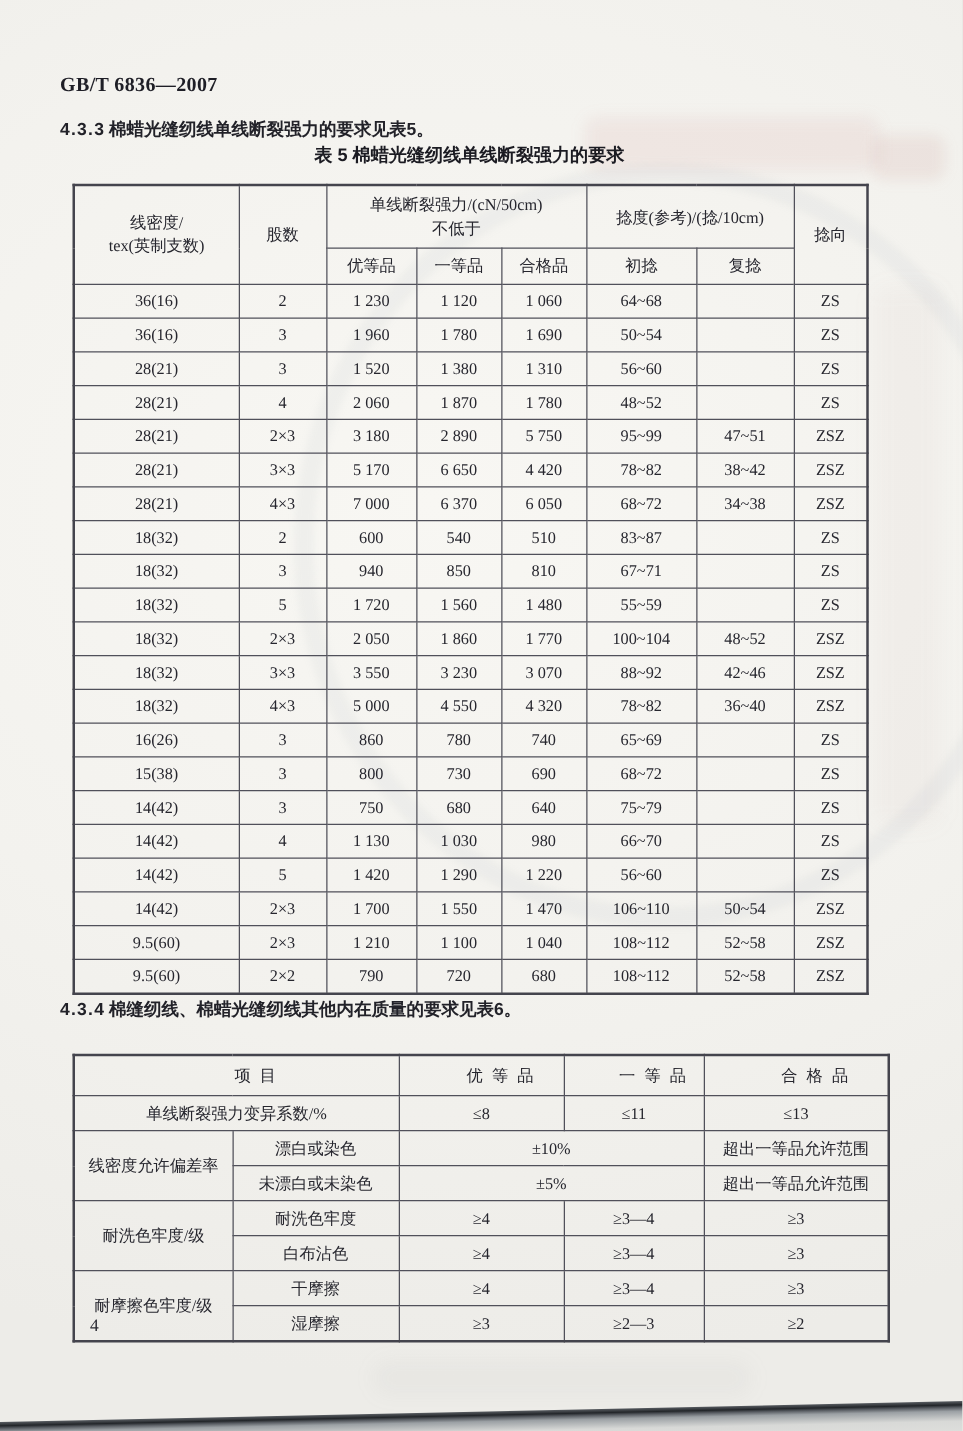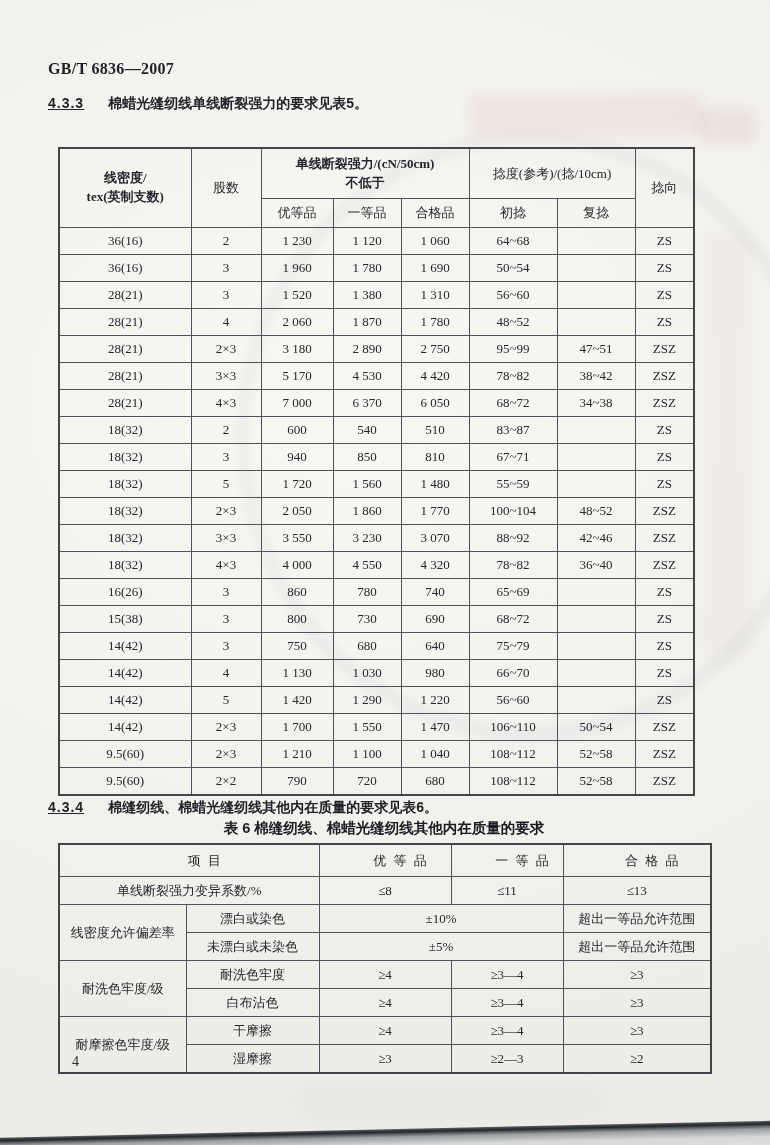--- a/index.html
+++ b/index.html
@@ -35,21 +35,21 @@
     font-family:"Liberation Serif","DejaVu Serif",serif;
     font-weight:bold;font-size:16px;letter-spacing:0.3px;color:#1e1e26;
   }
   .section-line{
     position:absolute;left:48px;
     font-family:"Liberation Sans","DejaVu Sans",sans-serif;
     font-weight:600;font-size:14px;color:#222229;white-space:nowrap;
   }
   .sec-433{top:95px;}
   .sec-434{top:799px;}
-  .sec-num{margin-right:24px;letter-spacing:1px;text-decoration:underline;}
+  .sec-num{margin-right:3px;letter-spacing:1px;}
   .table-title{
     position:absolute;text-align:center;
     font-family:"Liberation Sans","DejaVu Sans",sans-serif;
     font-weight:bold;font-size:14.5px;color:#1b1b22;
   }
   .t5-title{left:58px;width:635px;top:115px;}
   .t6-title{left:58px;width:652px;top:819px;}
   .page-number{
     position:absolute;left:72px;top:1054px;
     font-size:14px;color:#2a2a32;
@@ -65,39 +65,40 @@
     font-size:13px;color:#26262e;
     padding:0 2px;overflow:hidden;white-space:nowrap;
   }
   #table5{border:2px solid #44444d;}
   #table6{border:2px solid #44444d;}
   #table5 thead tr.h1 th{height:49px;}
   #table5 thead tr.h2 th{height:28px;font-family:Liberation Mono, monospace;}
   #table5 tbody td{height:26px;}
   #table6 thead th{height:31px;letter-spacing:2px;padding-left:34px;}
   #table6 tbody td{height:27px;}
-  .two-line div{line-height:1.45;font-weight:bold;}
+  .two-line div{line-height:1.45;}
 </style>
 </head>
 <body>
 
 <div class="page">
 
   <div class="watermark-circle"></div>
   <div class="smudge smudge-a"></div>
   <div class="smudge smudge-b"></div>
   <div class="smudge smudge-c"></div>
   <div class="smudge smudge-d"></div>
 
   <div class="doc-header">GB/T 6836—2007</div>
 
   <div class="section-line sec-433">
     <span class="sec-num">4.3.3</span><span>棉蜡光缝纫线单线断裂强力的要求见表5。</span>
   </div>
 
+  <div class="table-title t5-title">表 5  棉蜡光缝纫线单线断裂强力的要求</div>
 
   <table id="table5">
     <colgroup id="t5cols">
         <col style="width: 132px;">
         <col style="width: 70px;">
         <col style="width: 72px;">
         <col style="width: 68px;">
         <col style="width: 68px;">
         <col style="width: 88px;">
         <col style="width: 78px;">
@@ -164,30 +165,30 @@
           <td>1 780</td>
           <td>48~52</td>
           <td></td>
           <td>ZS</td>
         </tr>
         <tr>
           <td>28(21)</td>
           <td>2×3</td>
           <td>3 180</td>
           <td>2 890</td>
-          <td>2 750</td>
+          <td>5 750</td>
           <td>95~99</td>
           <td>47~51</td>
           <td>ZSZ</td>
         </tr>
         <tr>
           <td>28(21)</td>
           <td>3×3</td>
           <td>5 170</td>
-          <td>4 530</td>
+          <td>6 650</td>
           <td>4 420</td>
           <td>78~82</td>
           <td>38~42</td>
           <td>ZSZ</td>
         </tr>
         <tr>
           <td>28(21)</td>
           <td>4×3</td>
           <td>7 000</td>
           <td>6 370</td>
@@ -242,21 +243,21 @@
           <td>3 550</td>
           <td>3 230</td>
           <td>3 070</td>
           <td>88~92</td>
           <td>42~46</td>
           <td>ZSZ</td>
         </tr>
         <tr>
           <td>18(32)</td>
           <td>4×3</td>
-          <td>4 000</td>
+          <td>5 000</td>
           <td>4 550</td>
           <td>4 320</td>
           <td>78~82</td>
           <td>36~40</td>
           <td>ZSZ</td>
         </tr>
         <tr>
           <td>16(26)</td>
           <td>3</td>
           <td>860</td>
@@ -336,21 +337,20 @@
           <td>52~58</td>
           <td>ZSZ</td>
         </tr>
       </tbody>
   </table>
 
   <div class="section-line sec-434">
     <span class="sec-num">4.3.4</span><span>棉缝纫线、棉蜡光缝纫线其他内在质量的要求见表6。</span>
   </div>
 
-  <div class="table-title t6-title">表 6  棉缝纫线、棉蜡光缝纫线其他内在质量的要求</div>
 
   <table id="table6">
     <colgroup id="t6cols">
         <col style="width: 127px;">
         <col style="width: 133px;">
         <col style="width: 132px;">
         <col style="width: 112px;">
         <col style="width: 148px;">
       </colgroup>
     <thead>

